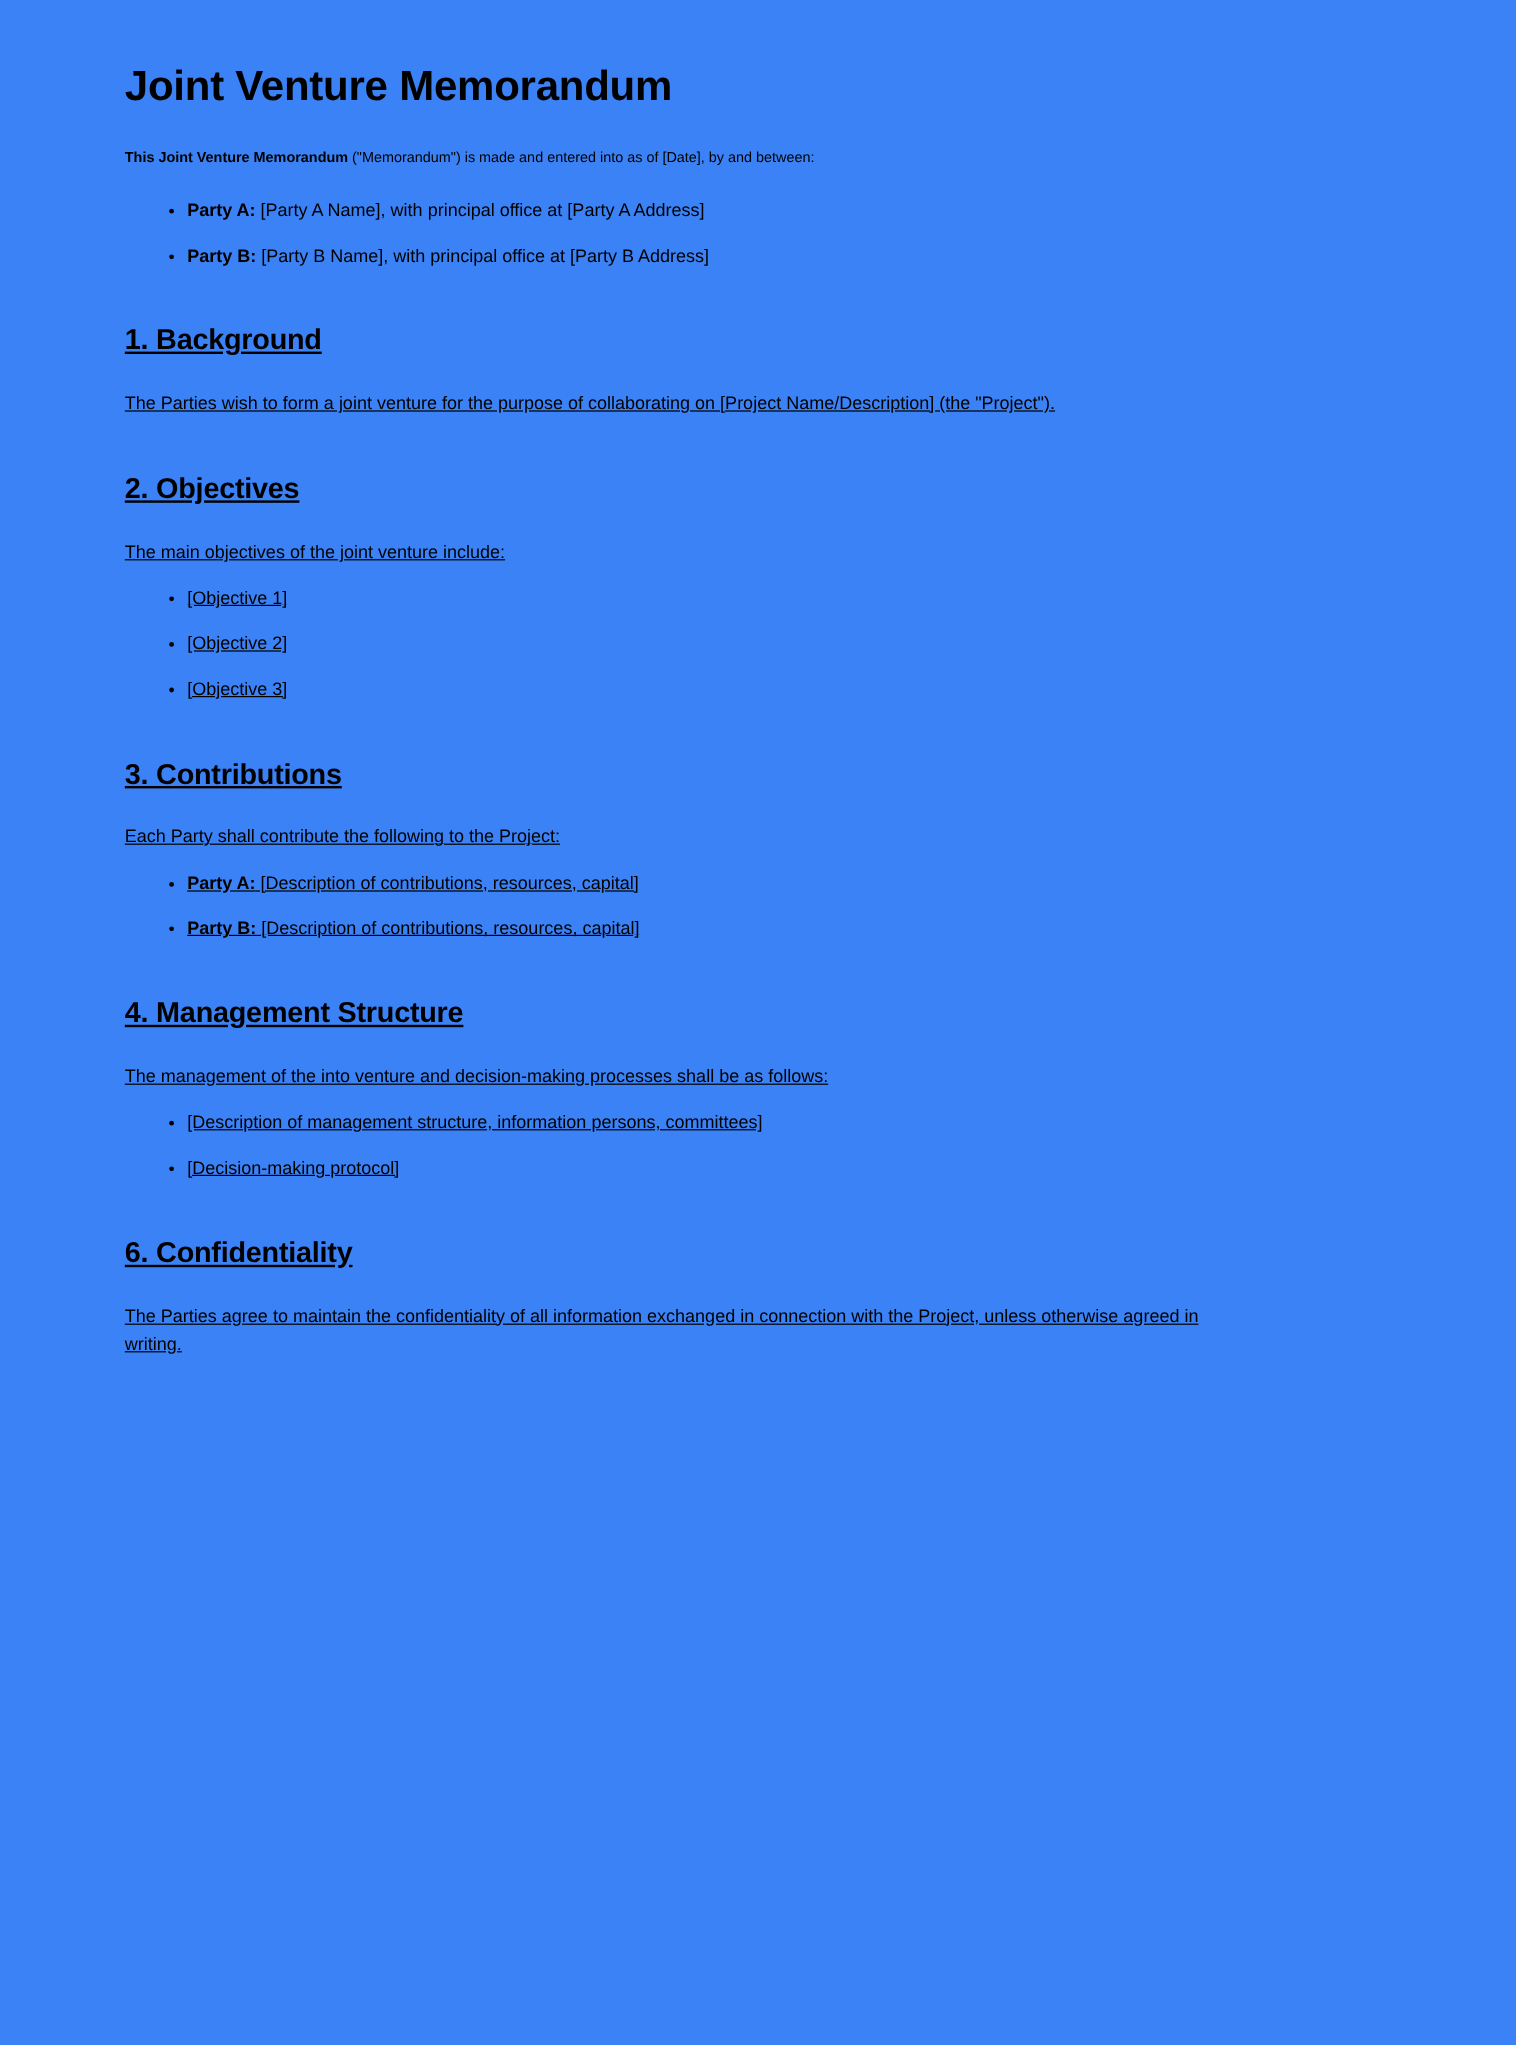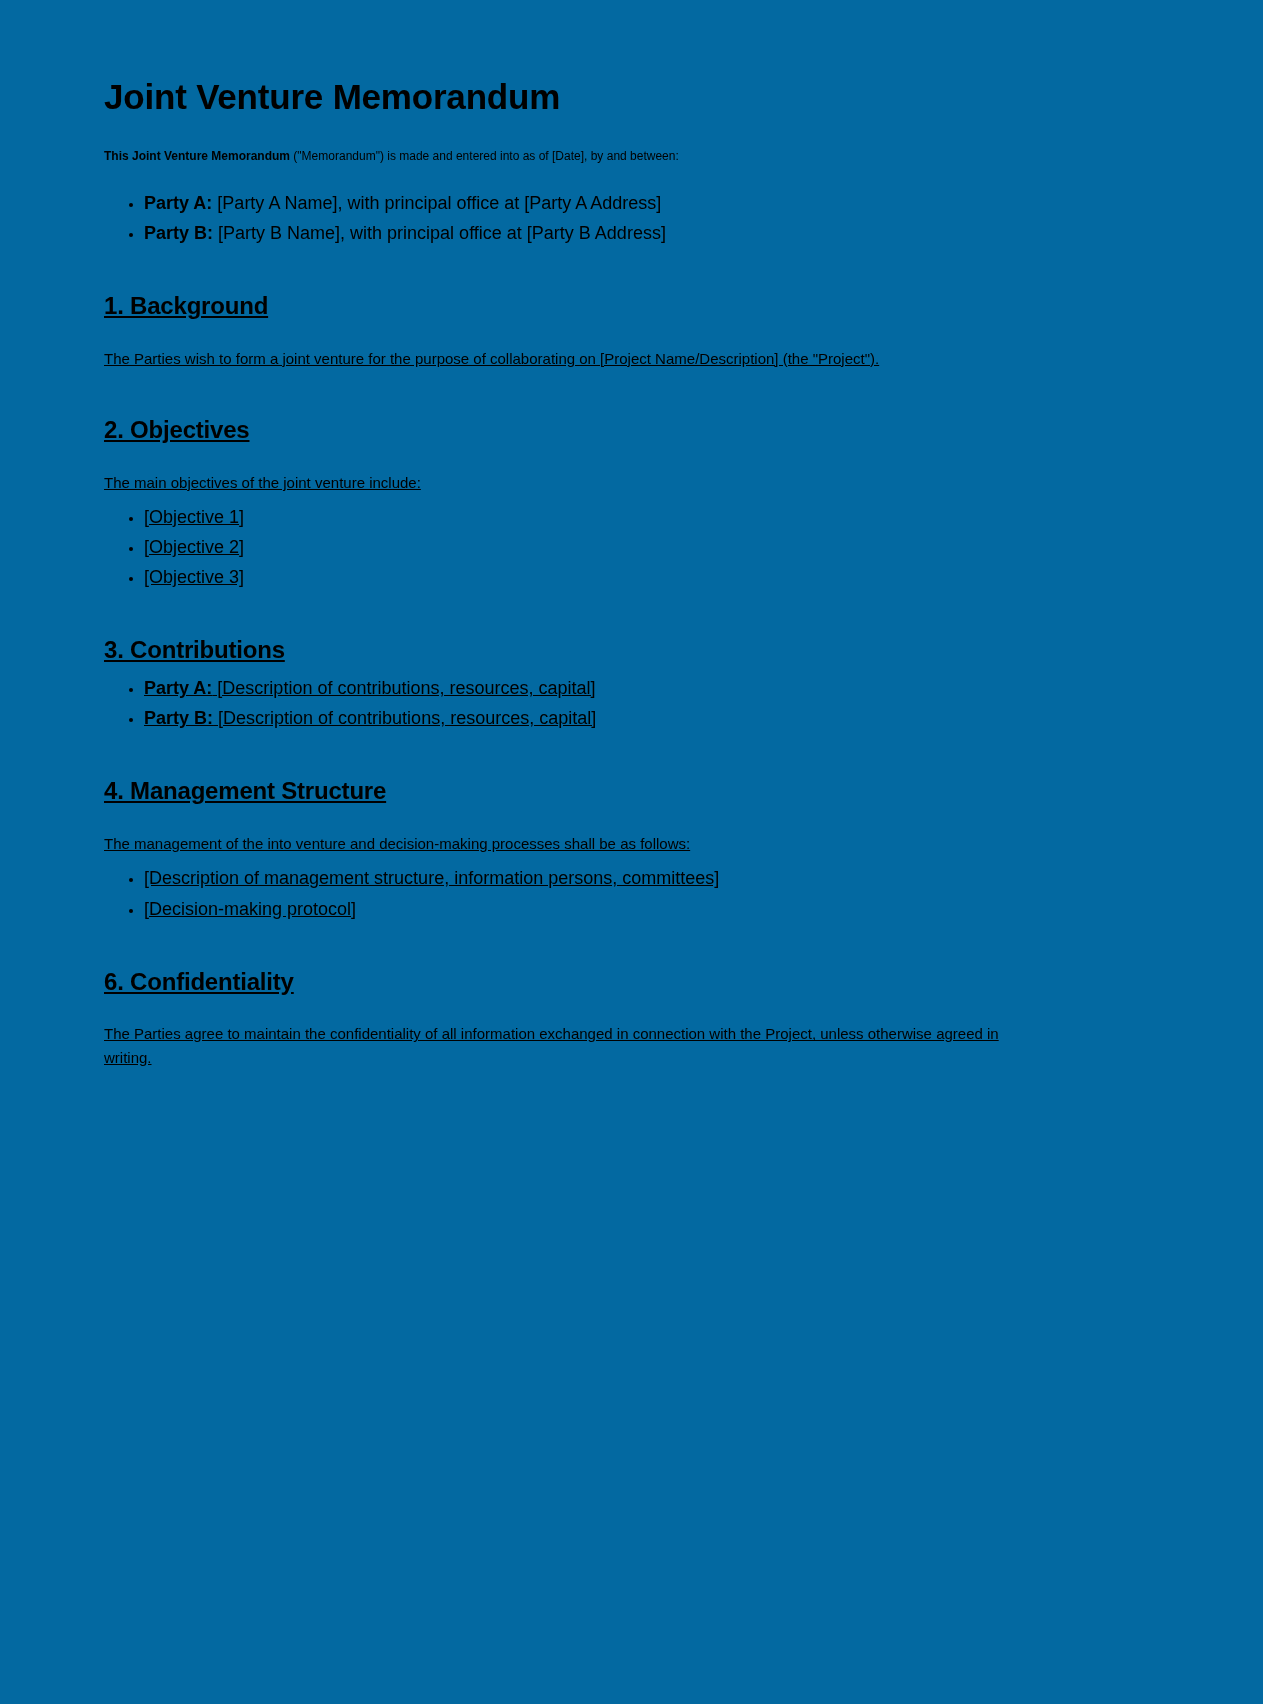--- a/index.html
+++ b/index.html
@@ -11,22 +11,22 @@
     width: 1263px;
     height: 1704px;
     font-family: "Liberation Sans", sans-serif;
     color: #000000;
     -webkit-font-smoothing: antialiased;
   }
   .page {
     box-sizing: border-box;
     width: 1263px;
     min-height: 1704px;
-    padding: 77px 104px 60px 104px;
-    background: #0369a1;
+    padding: 52px 104px 60px 104px;
+    background: #3b82f6;
   }
   .doc {
     width: 935px;
   }
   h1.doc-title {
     font-size: 35px;
     line-height: 1.15;
     font-weight: bold;
     letter-spacing: -0.2px;
     margin: 0 0 30px 0;
@@ -50,23 +50,23 @@
     font-size: 12px;
     line-height: 1.55;
     margin: 0 0 24px 0;
   }
   ul.bullets {
     margin: 10px 0 0 0;
     padding-left: 36px;
     list-style-type: disc;
   }
   ul.bullets li {
-    font-size: 18px;
+    font-size: 15px;
     line-height: 1.45;
-    margin: 4px;
+    margin: 16px;
     padding: 0;
     color: #000;
   }
   ul.bullets li::marker {
     font-size: 13px;
   }
   .b {
     font-weight: bold;
   }
   .section {
@@ -106,20 +106,21 @@
       <p class="para">The main objectives of the joint venture include:</p>
       <ul class="bullets spacer-top-list">
         <li><span>[Objective 1]</span></li>
         <li><span>[Objective 2]</span></li>
         <li><span>[Objective 3]</span></li>
       </ul>
     </div>
 
     <div class="section">
       <h2 class="section-title">3. Contributions</h2>
+      <p class="para">Each Party shall contribute the following to the Project:</p>
       <ul class="bullets spacer-top-list">
         <li><span class="b">Party A:</span><span> [Description of contributions, resources, capital]</span></li>
         <li><span class="b">Party B:</span><span> [Description of contributions, resources, capital]</span></li>
       </ul>
     </div>
 
     <div class="section">
       <h2 class="section-title">4. Management Structure</h2>
       <p class="para">The management of the into venture and decision-making processes shall be as follows:</p>
       <ul class="bullets spacer-top-list">

